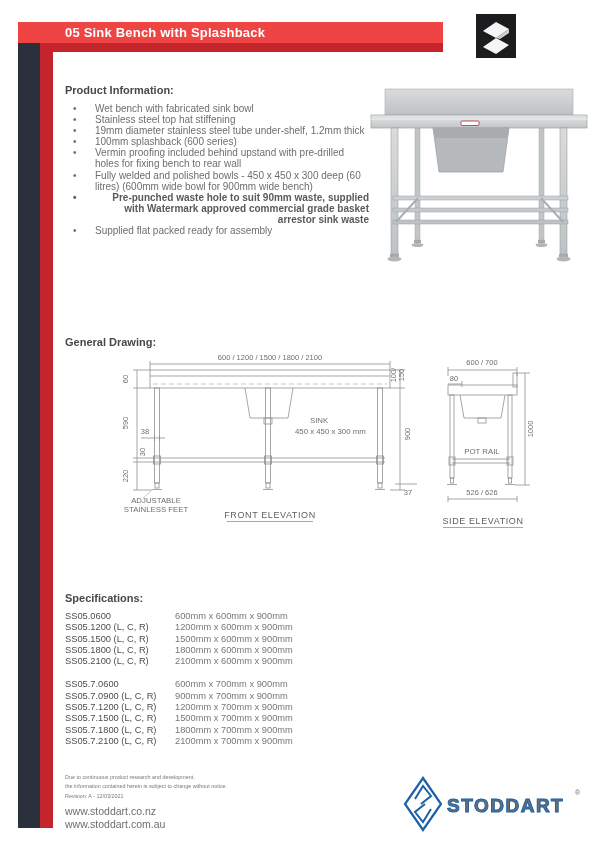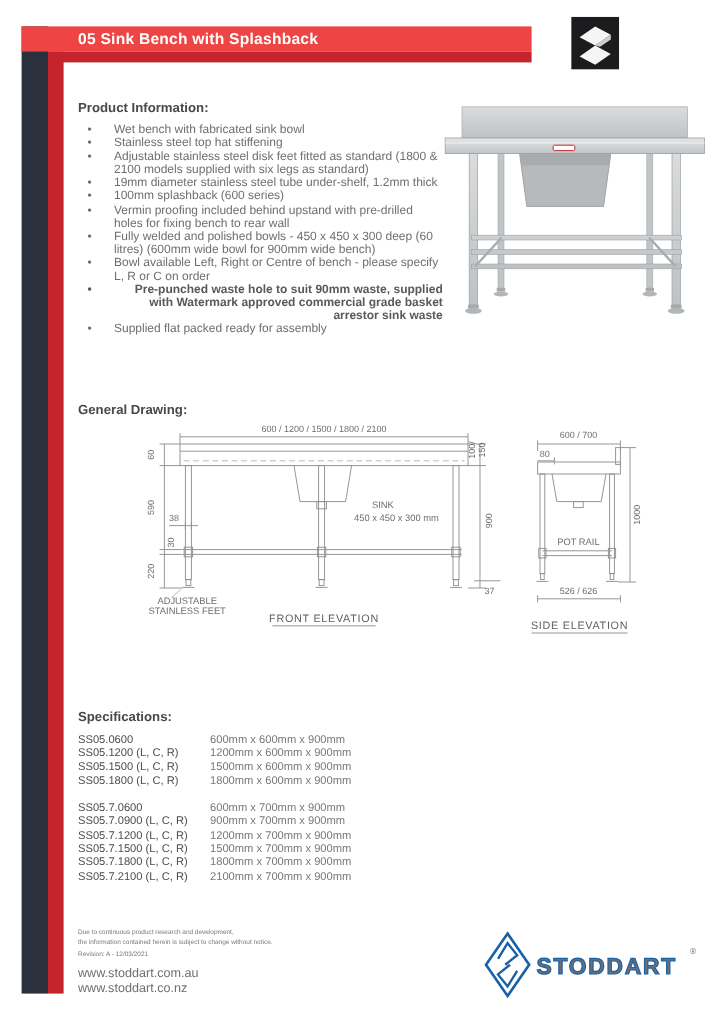--- a/index.html
+++ b/index.html
@@ -232,26 +232,24 @@
 
   <text class="captxt" x="48" y="174" text-anchor="middle">SIDE ELEVATION</text>
   <line class="dln" x1="8" y1="177.5" x2="88" y2="177.5"></line>
 </svg>
 
 <div class="abs prod-info">
   <h3 class="sec-heading">Product Information:</h3>
   <ul class="bullets">
       <li>Wet bench with fabricated sink bowl</li>
       <li>Stainless steel top hat stiffening</li>
-      <li>Adjustable stainless steel disk feet fitted as standard (1800 &amp; 2100 models supplied with six legs as standard)</li>
       <li>19mm diameter stainless steel tube under-shelf, 1.2mm thick</li>
       <li>100mm splashback (600 series)</li>
       <li>Vermin proofing included behind upstand with pre-drilled holes for fixing bench to rear wall</li>
       <li>Fully welded and polished bowls - 450 x 450 x 300 deep (60 litres) (600mm wide bowl for 900mm wide bench)</li>
-      <li>Bowl available Left, Right or Centre of bench - please specify L, R or C on order</li>
       <li class="bold">Pre-punched waste hole to suit 90mm waste, supplied with Watermark approved commercial grade basket arrestor sink waste</li>
       <li>Supplied flat packed ready for assembly</li>
     </ul>
 </div>
 
 <div class="abs specs">
   <h3 class="sec-heading">Specifications:</h3>
   <div>
       <div class="spec-group">
         <div class="spec-row">
@@ -262,20 +260,24 @@
           <span class="spec-model">SS05.1200 (L, C, R)</span>
           <span class="spec-size">1200mm x 600mm x 900mm</span>
         </div>
         <div class="spec-row">
           <span class="spec-model">SS05.1500 (L, C, R)</span>
           <span class="spec-size">1500mm x 600mm x 900mm</span>
         </div>
         <div class="spec-row">
           <span class="spec-model">SS05.1800 (L, C, R)</span>
           <span class="spec-size">1800mm x 600mm x 900mm</span>
+        </div>
+        <div class="spec-row">
+          <span class="spec-model">SS05.2100 (L, C, R)</span>
+          <span class="spec-size">2100mm x 600mm x 900mm</span>
         </div>
       </div>
       <div class="spec-group">
         <div class="spec-row">
           <span class="spec-model">SS05.7.0600</span>
           <span class="spec-size">600mm x 700mm x 900mm</span>
         </div>
         <div class="spec-row">
           <span class="spec-model">SS05.7.0900 (L, C, R)</span>
           <span class="spec-size">900mm x 700mm x 900mm</span>
@@ -298,22 +300,22 @@
         </div>
       </div>
     </div>
 </div>
 
 <div class="abs footer-text">
   <p class="disclaimer">Due to continuous product research and development,</p>
   <p class="disclaimer">the information contained herein is subject to change without notice.</p>
   <p class="revision">Revision: A - 12/03/2021</p>
   <div class="urls">
+    <a href="#" class="url">www.stoddart.co.nz</a>
     <a href="#" class="url">www.stoddart.com.au</a>
-    <a href="#" class="url">www.stoddart.co.nz</a>
   </div>
 </div>
 
 <svg class="abs stoddart" viewBox="0 0 195 58" width="195" height="58">
   <g stroke="#1b61a7" fill="none" stroke-width="2.2">
     <polygon points="20,3 38,29 20,55 2,29"></polygon>
     <path d="M12,24 L20,11 L28,21 L18,29" stroke-width="2"></path>
     <path d="M28,34 L20,47 L12,37 L22,29" stroke-width="2"></path>
   </g>
   <text x="44" y="37" font-size="19" font-weight="bold" letter-spacing="1.5" fill="#ffffff" stroke="#1b61a7" stroke-width="1">STODDART</text>

